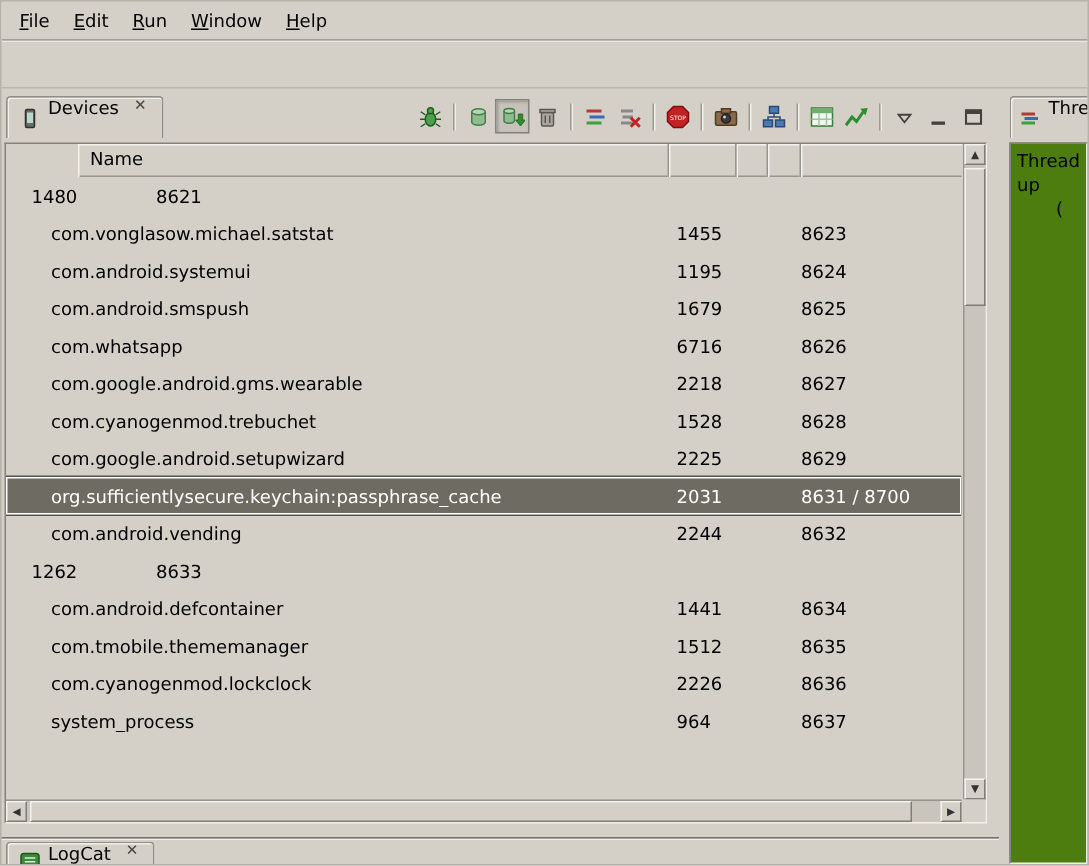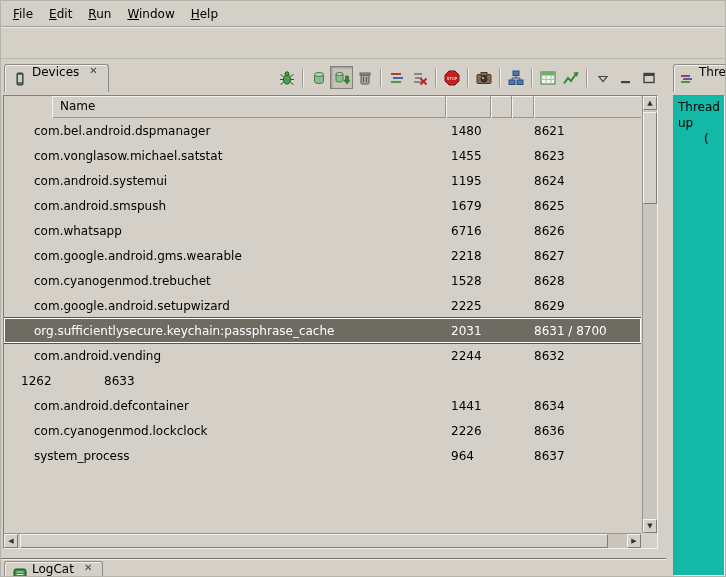--- a/index.html
+++ b/index.html
@@ -110,21 +110,21 @@
   .sb-corner { position:absolute; right:0; bottom:0; width:15px; height:15px; background:#d4d0c8; }
   
   .bottom-strip {
     position:absolute; left:0; right:0; bottom:0; height:18px;
     border-top:1px solid #737373; box-shadow:0 1px 0 #f1efea inset;
   }
   .bottom-strip .tab { top:2px; height:25px; border-radius:3px 3px 0 0; }
   
   .rp-content {
     position:absolute; left:2px; right:0; top:35px; bottom:0;
-    background:#14b8a6;
+    background:#4d7c0f;
     border:1px solid; border-color:#84827c #f1efea #f1efea #84827c;
     padding:3px 4px; line-height:16px; overflow:hidden;
   }
   .rp-line2 { padding-left:26px; }
   u { text-decoration:underline; }
 </style>
 </head>
 <body>
 
 <div class="window">
@@ -270,21 +270,20 @@
         <div class="thead">
           <div class="th th-name">Name</div>
           <div class="th th-pid"></div>
           <div class="th th-n1"></div>
           <div class="th th-n2"></div>
           <div class="th th-port"></div>
         </div>
 
         <div class="tbody">
             <div class="trow">
-              <div class="cell c-name">com.bel.android.dspmanager</div>
               <div class="cell c-pid">1480</div>
               <div class="cell c-n1"></div>
               <div class="cell c-n2"></div>
               <div class="cell c-port">8621</div>
             </div>
             <div class="trow">
               <div class="cell c-name">com.vonglasow.michael.satstat</div>
               <div class="cell c-pid">14553</div>
               <div class="cell c-n1"></div>
               <div class="cell c-n2"></div>
@@ -351,20 +350,27 @@
               <div class="cell c-n1"></div>
               <div class="cell c-n2"></div>
               <div class="cell c-port">8633</div>
             </div>
             <div class="trow">
               <div class="cell c-name">com.android.defcontainer</div>
               <div class="cell c-pid">14411</div>
               <div class="cell c-n1"></div>
               <div class="cell c-n2"></div>
               <div class="cell c-port">8634</div>
+            </div>
+            <div class="trow">
+              <div class="cell c-name">com.tmobile.thememanager</div>
+              <div class="cell c-pid">1512</div>
+              <div class="cell c-n1"></div>
+              <div class="cell c-n2"></div>
+              <div class="cell c-port">8635</div>
             </div>
             <div class="trow">
               <div class="cell c-name">com.cyanogenmod.lockclock</div>
               <div class="cell c-pid">22265</div>
               <div class="cell c-n1"></div>
               <div class="cell c-n2"></div>
               <div class="cell c-port">8636</div>
             </div>
             <div class="trow">
               <div class="cell c-name">system_process</div>

